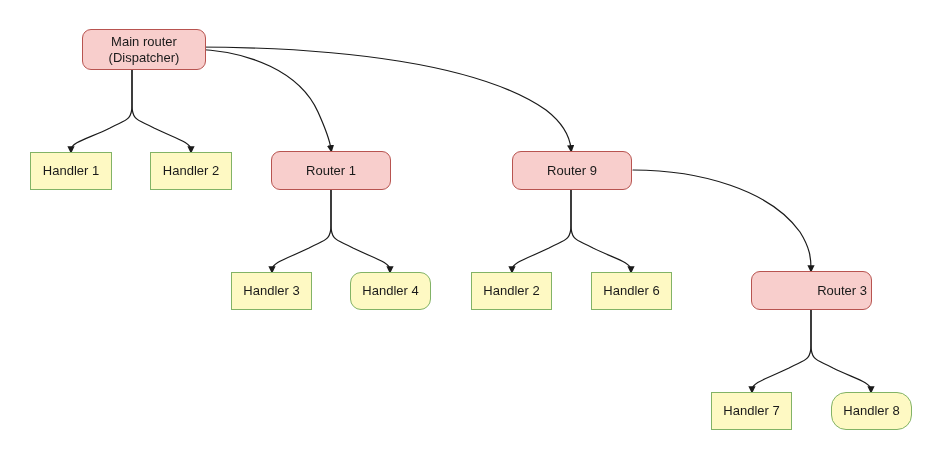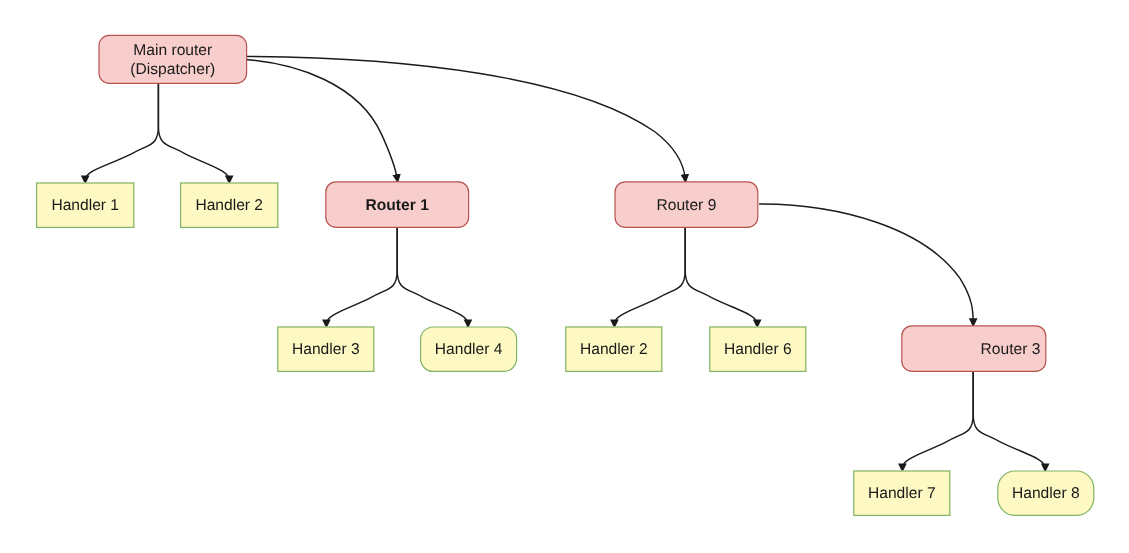--- a/index.html
+++ b/index.html
@@ -89,21 +89,21 @@
       <div class="node router" style="left: 70px; top: 29px; width: 124px; height: 41px; margin-left: 12px;">
         <span class="node-label">Main router
 (Dispatcher)</span>
       </div>
       <div class="node handler" style="left: 30px; top: 152px; width: 82px; height: 38px;">
         <span class="node-label">Handler 1</span>
       </div>
       <div class="node handler" style="left: 150px; top: 152px; width: 82px; height: 38px;">
         <span class="node-label">Handler 2</span>
       </div>
-      <div class="node router" style="left: 271px; top: 151px; width: 120px; height: 39px; font-weight: bold;">
+      <div class="node router" style="left: 271px; top: 151px; width: 120px; height: 39px;">
         <span class="node-label">Router 1</span>
       </div>
       <div class="node router" style="left: 512px; top: 151px; width: 120px; height: 39px;">
         <span class="node-label">Router 9</span>
       </div>
       <div class="node handler" style="left: 231px; top: 272px; width: 81px; height: 38px;">
         <span class="node-label">Handler 3</span>
       </div>
       <div class="node handler" style="left: 350px; top: 272px; width: 81px; height: 38px; border-radius: 11px;">
         <span class="node-label">Handler 4</span>

